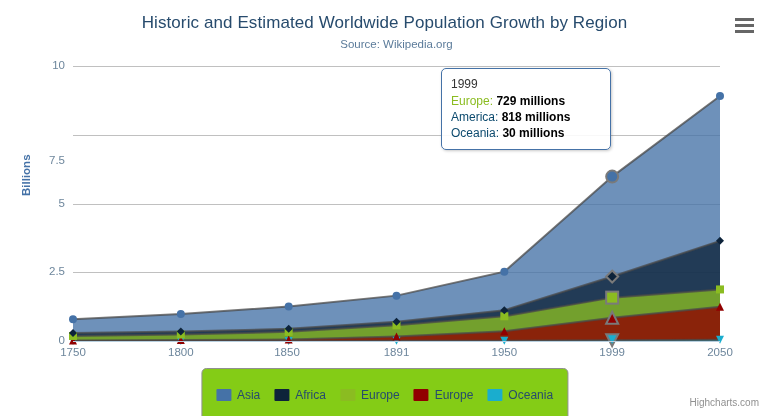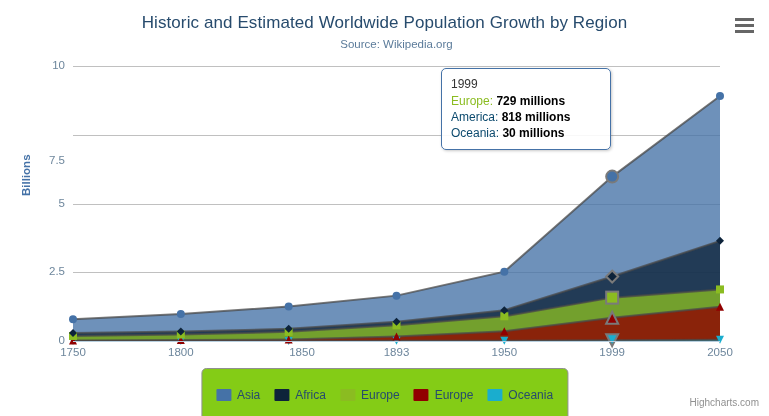--- a/index.html
+++ b/index.html
@@ -272,22 +272,22 @@
   <div id="ytick-labels">
       <div class="ytick-label" style="top: 341px;">0</div>
       <div class="ytick-label" style="top: 272.25px;">2.5</div>
       <div class="ytick-label" style="top: 203.5px;">5</div>
       <div class="ytick-label" style="top: 134.75px; margin-top: 26px;">7.5</div>
       <div class="ytick-label" style="top: 66px;">10</div>
     </div>
   <div id="xtick-labels">
       <div class="xtick-label" style="left: 73px;">1750</div>
       <div class="xtick-label" style="left: 180.833px;">1800</div>
-      <div class="xtick-label" style="left: 302px;">1850</div>
-      <div class="xtick-label" style="left: 396.5px;">1893</div>
+      <div class="xtick-label" style="left: 287px;">1850</div>
+      <div class="xtick-label" style="left: 396.5px;">1891</div>
       <div class="xtick-label" style="left: 504.333px;">1950</div>
       <div class="xtick-label" style="left: 612.167px;">1999</div>
       <div class="xtick-label" style="left: 720px;">2050</div>
     </div>
 
   <div class="tooltip">
     <div class="tt-header">1999</div>
     <div id="tooltip-rows">
         <div class="tt-row"><span class="tt-key" style="color: rgb(139, 188, 33);">Europe: </span><span class="tt-val">729 millions</span></div>
         <div class="tt-row"><span class="tt-key" style="color: #0c4a6e;">America: </span><span class="tt-val">818 millions</span></div>

